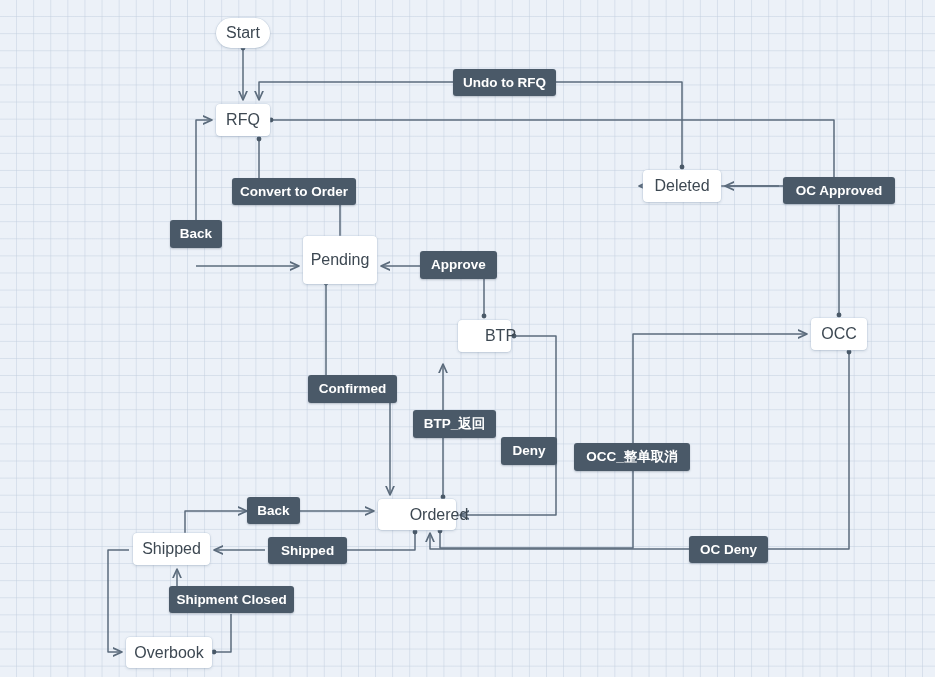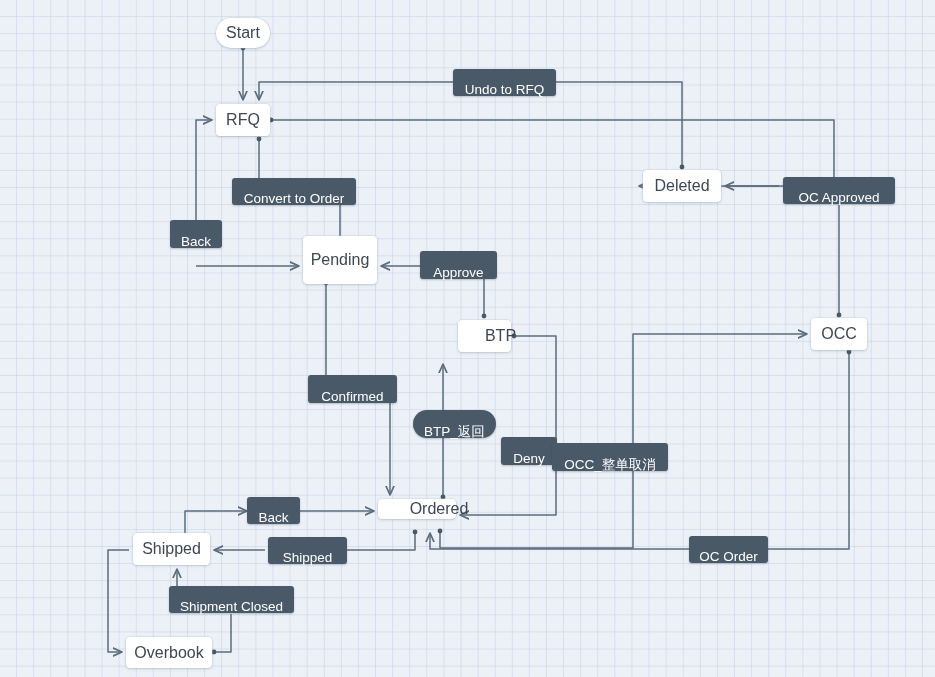--- a/index.html
+++ b/index.html
@@ -47,28 +47,29 @@
   .node.pill {
     border-radius: 999px;
   }
   .label {
     position: absolute;
     box-sizing: border-box;
     background: #4a5968;
     color: #ffffff;
     border-radius: 3px;
     display: flex;
-    align-items: flex-end;
+    align-items: center;
     justify-content: center;
     font-size: 13.5px;
     line-height: 1;
     white-space: nowrap;
     box-shadow: 0 1px 2px rgba(40,55,75,0.28);
     z-index: 5;
     padding: 0 10px;
+    font-weight: bold;
   }
   .label.green {
     background: #26b36f;
   }
 </style>
 </head>
 <body>
 
 <div id="canvas">
 
@@ -144,21 +145,21 @@
   </div>
 
   <div class="node" style="left:458px;top:320px;width:53px;height:32px;padding-left:32px;">
     <span>BTP</span>
   </div>
 
   <div class="node" style="left:811px;top:318px;width:56px;height:32px;">
     <span>OCC</span>
   </div>
 
-  <div class="node" style="left:378px;top:499px;width:78px;height:20px;padding-left:44px;">
+  <div class="node" style="left:378px;top:499px;width:78px;height:31px;padding-left:44px;">
     <span>Ordered</span>
   </div>
 
   <div class="node" style="left:133px;top:533px;width:77px;height:32px;">
     <span>Shipped</span>
   </div>
 
   <div class="node" style="left:126px;top:637px;width:86px;height:31px;">
     <span>Overbook</span>
   </div>
@@ -181,42 +182,42 @@
   </div>
 
   <div class="label" style="left:420px;top:251px;width:77px;height:28px;">
     <span>Approve</span>
   </div>
 
   <div class="label" style="left:308px;top:375px;width:89px;height:28px;">
     <span>Confirmed</span>
   </div>
 
-  <div class="label" style="left:413px;top:410px;width:83px;height:28px;border-radius:14px;">
+  <div class="label" style="left:413px;top:410px;width:83px;height:28px;">
     <span>BTP_返回</span>
   </div>
 
   <div class="label" style="left:501px;top:437px;width:56px;height:28px;">
     <span>Deny</span>
   </div>
 
-  <div class="label" style="left:552px;top:443px;width:116px;height:28px;">
+  <div class="label" style="left:574px;top:443px;width:116px;height:28px;">
     <span>OCC_整单取消</span>
   </div>
 
   <div class="label" style="left:247px;top:497px;width:53px;height:27px;">
     <span>Back</span>
   </div>
 
   <div class="label" style="left:268px;top:537px;width:79px;height:27px;">
     <span>Shipped</span>
   </div>
 
   <div class="label" style="left:689px;top:536px;width:79px;height:27px;">
-    <span>OC Order</span>
+    <span>OC Deny</span>
   </div>
 
 
   <div class="label" style="left:169px;top:586px;width:125px;height:27px;z-index:6;">
     <span>Shipment Closed</span>
   </div>
 
 </div>
 
 </body></html>

